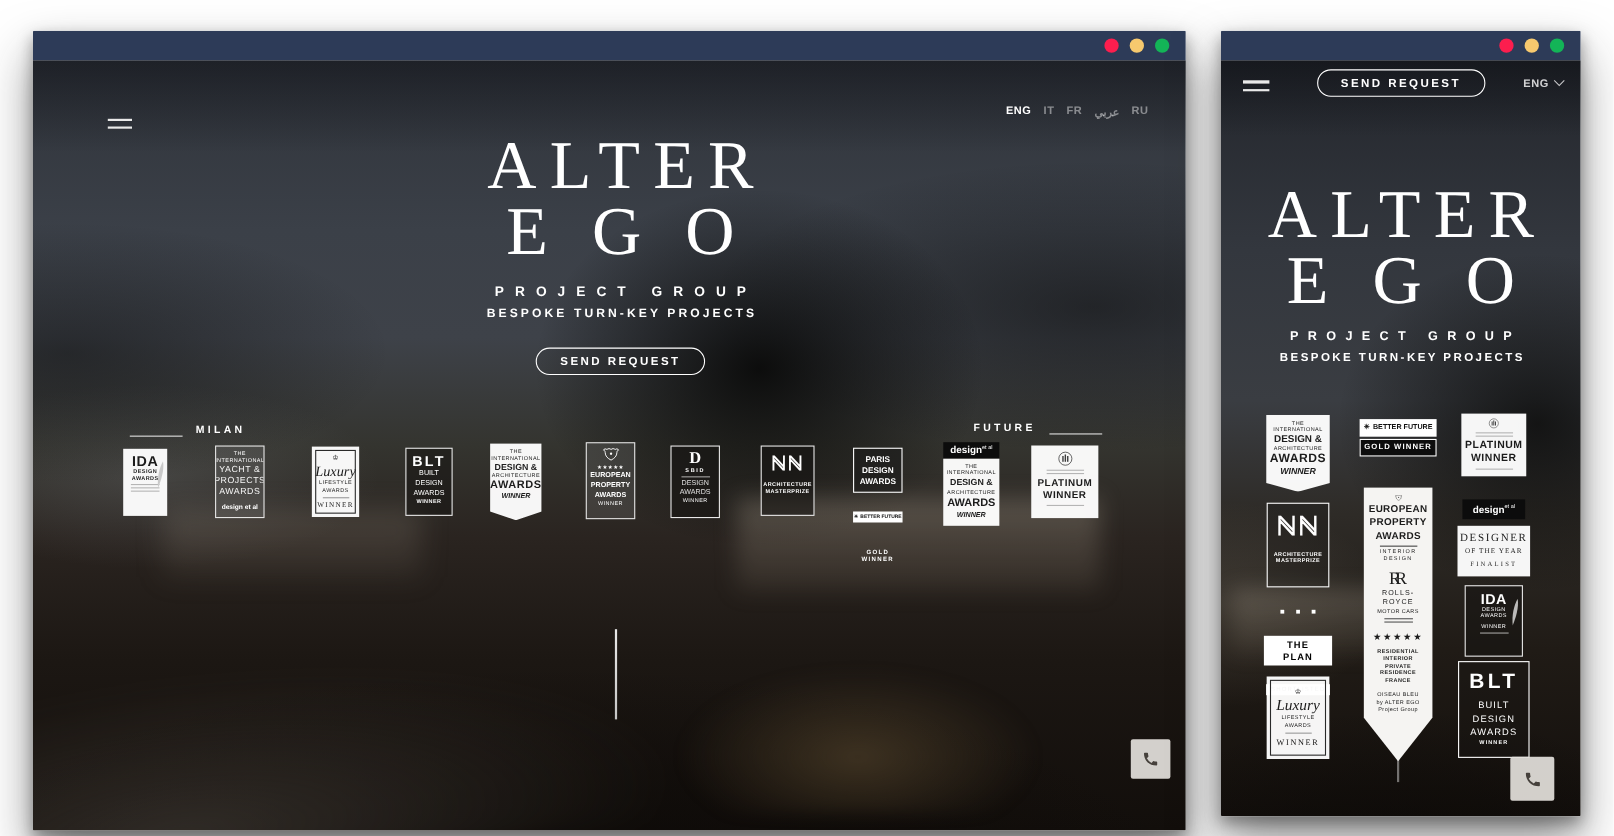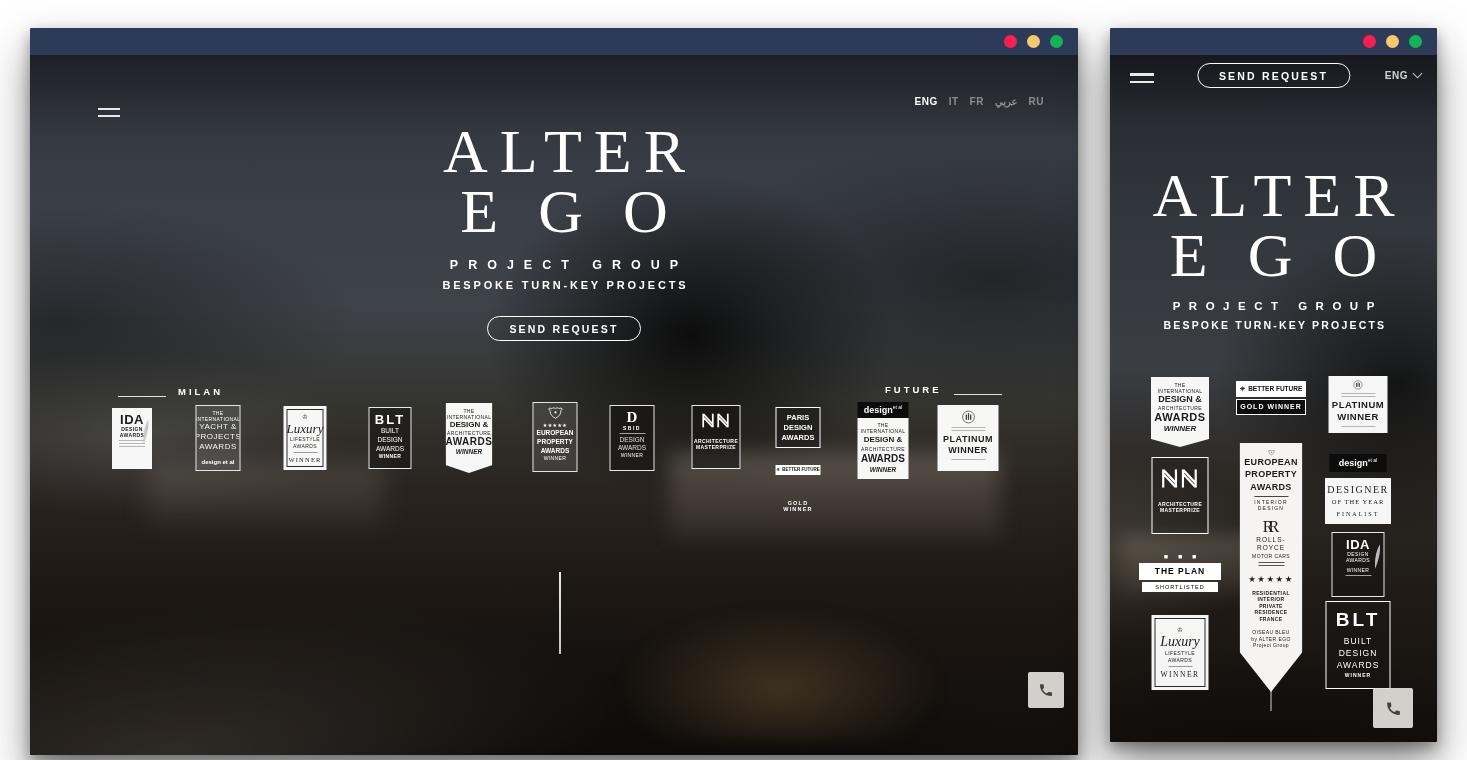--- a/index.html
+++ b/index.html
@@ -117,21 +117,21 @@
   .pole{position:absolute;left:160px;top:598px;width:2px;height:58px;background:rgba(195,195,195,.55);}
   .qr{left:161px;top:388px;width:63px;height:249px;padding:7px 3px 44px;background:#f5f4f2;clip-path:polygon(0 0,100% 0,100% calc(100% - 40px),50% 100%,0 calc(100% - 40px));gap:1px;}
   .qr .epa-n{font-size:9px;font-weight:bold;line-height:1.25;letter-spacing:.3px;}
   .qr .rule{width:34px;height:1px;background:#444;margin:2px 0;}
   .rr-mono{font-family:"Liberation Serif",serif;font-size:16px;letter-spacing:-5px;padding-right:5px;line-height:1;margin-top:7px;}
   .stars{font-size:8.5px;letter-spacing:1.5px;margin-top:5px;}
   .q4{left:70px;top:402px;width:57px;height:77px;padding:9px 2px;background:rgba(20,20,20,.22);border:1.5px solid #fff;color:#fff;}
   .q4 .nn{font-size:24px;}
   .q5{left:248px;top:399px;width:57px;height:18px;justify-content:center;background:#0c0c0c;color:#fff;}
   .q6{left:248px;top:423px;width:66px;height:46px;padding:6px 2px;gap:2px;}
-  .q7{left:70px;top:498px;width:82px;background:none;gap:2px;overflow:visible;text-align:center;}
+  .q7{left:70px;top:498px;width:62px;background:none;gap:17px;overflow:visible;text-align:center;}
   .sq{color:#fff;font-size:7px;letter-spacing:4px;padding-left:4px;}
   .plan-box{background:#fff;color:#000;font-weight:bold;font-size:8.5px;letter-spacing:1px;padding:3px 6px;width:100%;box-sizing:border-box;}
   .plan-sub{background:#fff;color:#000;font-size:5.5px;letter-spacing:1px;padding:2px 4px;width:92%;box-sizing:border-box;}
   .q8{left:248px;top:477px;width:53px;height:65px;padding:5px 2px;}
   .q9{left:70px;top:560px;width:57px;height:75px;background:rgba(255,255,255,.96);padding:3px;}
   .q9 .lux-script{font-size:14px;}
   .q10{left:248px;top:546px;width:65px;height:88px;padding:8px 2px;background:rgba(25,22,20,.4);border:1px solid #fff;color:#fff;gap:1px;}
   .q10 .blt-mono{font-size:19px;letter-spacing:3px;}
   .q10 .big{font-size:8.5px;letter-spacing:1px;line-height:1.3;}
 </style>

